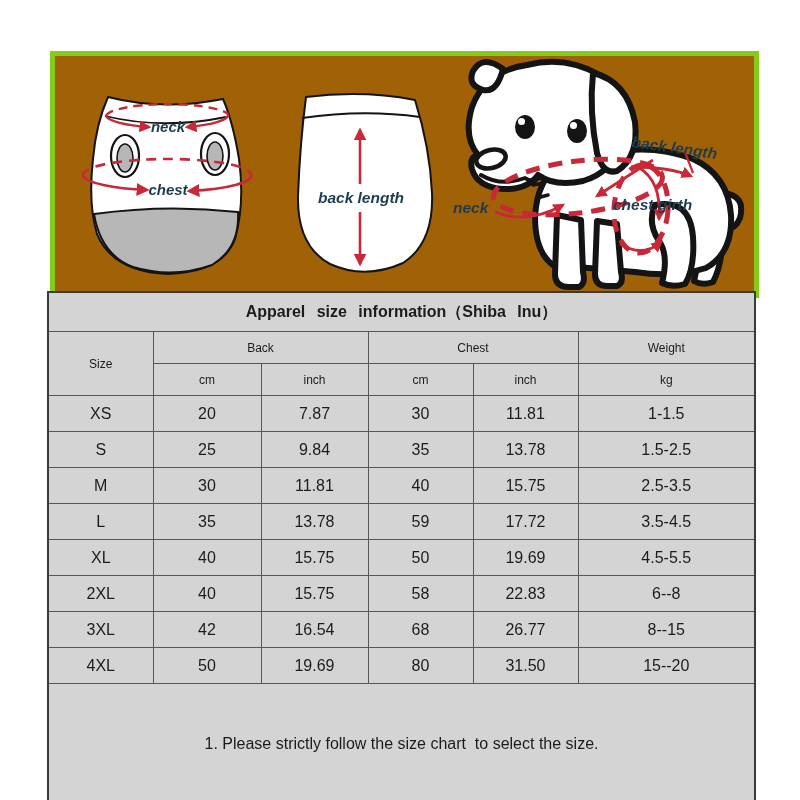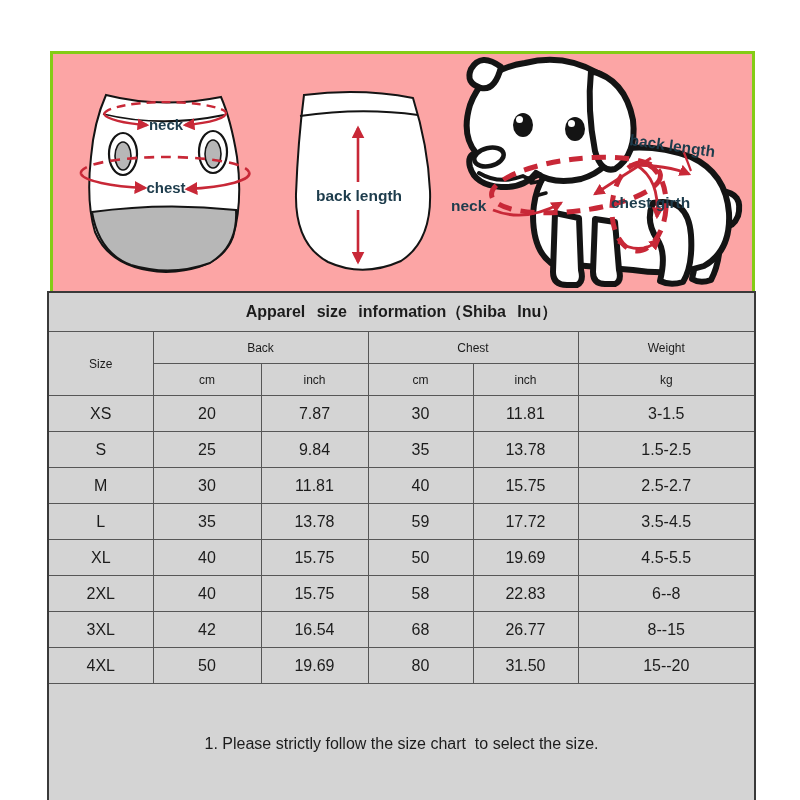--- a/index.html
+++ b/index.html
@@ -2,21 +2,21 @@
 <html><head>
 <meta charset="utf-8">
 <style>
   html,body{margin:0;padding:0;}
   body{
     width:800px;height:800px;background:#ffffff;position:relative;
     font-family:"Liberation Sans","DejaVu Sans",sans-serif;color:#1c1c1c;
   }
   .diagram-panel{
     position:absolute;left:50px;top:51px;width:699px;height:237px;
-    border:3px solid #84cc16;background:#fca5a5;overflow:hidden;
+    border:5px solid #84cc16;background:#a16207;overflow:hidden;font-style:italic;
   }
   .diagram-panel svg{position:absolute;}
   .svg-front{left:8px;top:8px;}
   .svg-back{left:230px;top:32px;}
   .svg-dog{left:390px;top:1px;}
   .measure-label{font-weight:bold;fill:#1d3c4c;}
   table.size-table{
     position:absolute;left:47px;top:291px;width:707px;
     border-collapse:collapse;table-layout:fixed;
     background:#d4d4d4;border:2px solid #3a3a3a;
@@ -161,37 +161,37 @@
     <td>cm</td>
     <td>inch</td>
     <td>kg</td>
   </tr>
   <tr class="data-row">
     <td>XS</td>
     <td>20</td>
     <td>7.87</td>
     <td>30</td>
     <td>11.81</td>
-    <td>3-1.5</td>
+    <td>1-1.5</td>
   </tr>
   <tr class="data-row">
     <td>S</td>
     <td>25</td>
     <td>9.84</td>
     <td>35</td>
     <td>13.78</td>
     <td>1.5-2.5</td>
   </tr>
   <tr class="data-row">
     <td>M</td>
     <td>30</td>
     <td>11.81</td>
     <td>40</td>
     <td>15.75</td>
-    <td>2.5-2.7</td>
+    <td>2.5-3.5</td>
   </tr>
   <tr class="data-row">
     <td>L</td>
     <td>35</td>
     <td>13.78</td>
     <td>59</td>
     <td>17.72</td>
     <td>3.5-4.5</td>
   </tr>
   <tr class="data-row">

